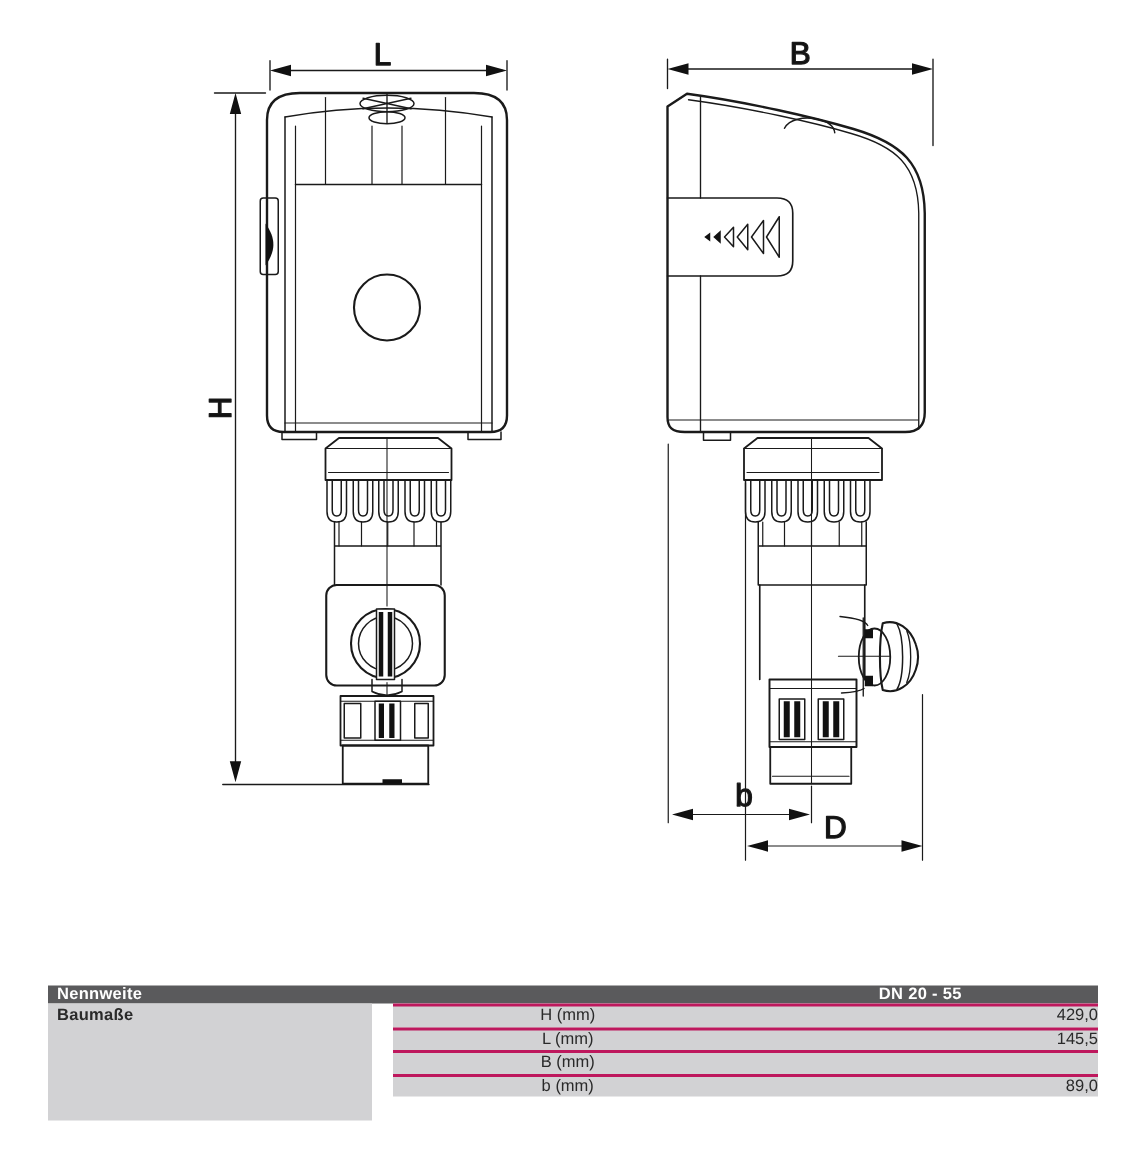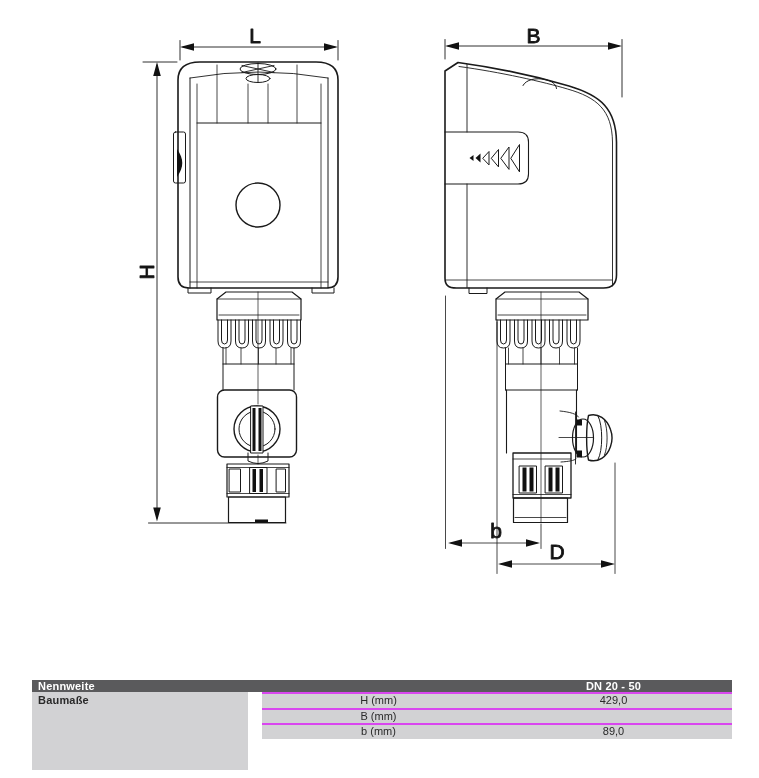--- a/index.html
+++ b/index.html
@@ -11,36 +11,36 @@
     font-family:"Liberation Sans",sans-serif;
     font-size:21px;fill:#111;
   }
   
   .spec-table{
     position:absolute;left:32px;top:657px;width:700px;
     font-size:11px;line-height:1;color:#2a2a2a;
   }
   .thead{
     display:flex;height:12px;align-items:center;
-    background:var(--header-bg,#5a5a5c);color:#fff;font-weight:bold;margin-top:23px;
+    background:var(--header-bg,#5a5a5c);color:#fff;font-weight:bold;
   }
   .th-left{flex:1;padding-left:6px;letter-spacing:.2px;}
   .th-right{width:237px;text-align:center;letter-spacing:.2px;}
   .tbody{display:flex;}
   .group-cell{
     width:216px;background:var(--row-bg,#d2d2d4);
     padding:3px 0 0 6px;height:75px;font-weight:bold;letter-spacing:.2px;
   }
   .subtable{margin-left:14px;width:470px;}
   .subrow{
-    display:flex;height:13.6px;border-top:2px solid #d946ef;
+    display:flex;height:13.6px;border-top:2px solid #be185d;
     background:var(--row-bg,#d2d2d4);align-items:center;
   }
   .sub-label{width:233px;text-align:center;}
-  .sub-value{width:237px;text-align:center;}
+  .sub-value{width:237px;text-align:right;}
 </style>
 </head>
 <body>
 
 <div class="screen">
 
   <svg width="759" height="640" viewBox="0 0 759 640" fill="none" stroke="#1a1a1a" stroke-width="1" stroke-linecap="round" stroke-linejoin="round">
 
     <g>
 
@@ -191,30 +191,34 @@
       <path d="M497,322 L497,573.5 M615,463 L615,573.5 M501,564 L611,564" stroke-width="0.8"></path>
       <path d="M498,564 L512,560.2 L512,567.8 Z M615,564 L601,560.2 L601,567.8 Z" fill="#111" stroke="none"></path>
       <text x="557" y="558.5" text-anchor="middle">D</text>
     </g>
   </svg>
 
   
   <div class="spec-table">
     <div class="thead">
       <div class="th-left">Nennweite</div>
-      <div class="th-right">DN 20 - 50</div>
+      <div class="th-right">DN 20 - 55</div>
     </div>
     <div class="tbody">
       <div class="group-cell">Baumaße</div>
       <div class="subtable">
         <div class="subrow">
           <div class="sub-label">H (mm)</div>
           <div class="sub-value">429,0</div>
         </div>
         <div class="subrow">
+          <div class="sub-label">L (mm)</div>
+          <div class="sub-value">145,5</div>
+        </div>
+        <div class="subrow">
           <div class="sub-label">B (mm)</div>
         </div>
         <div class="subrow">
           <div class="sub-label">b (mm)</div>
           <div class="sub-value">89,0</div>
         </div>
       </div>
     </div>
   </div>
 </div>

